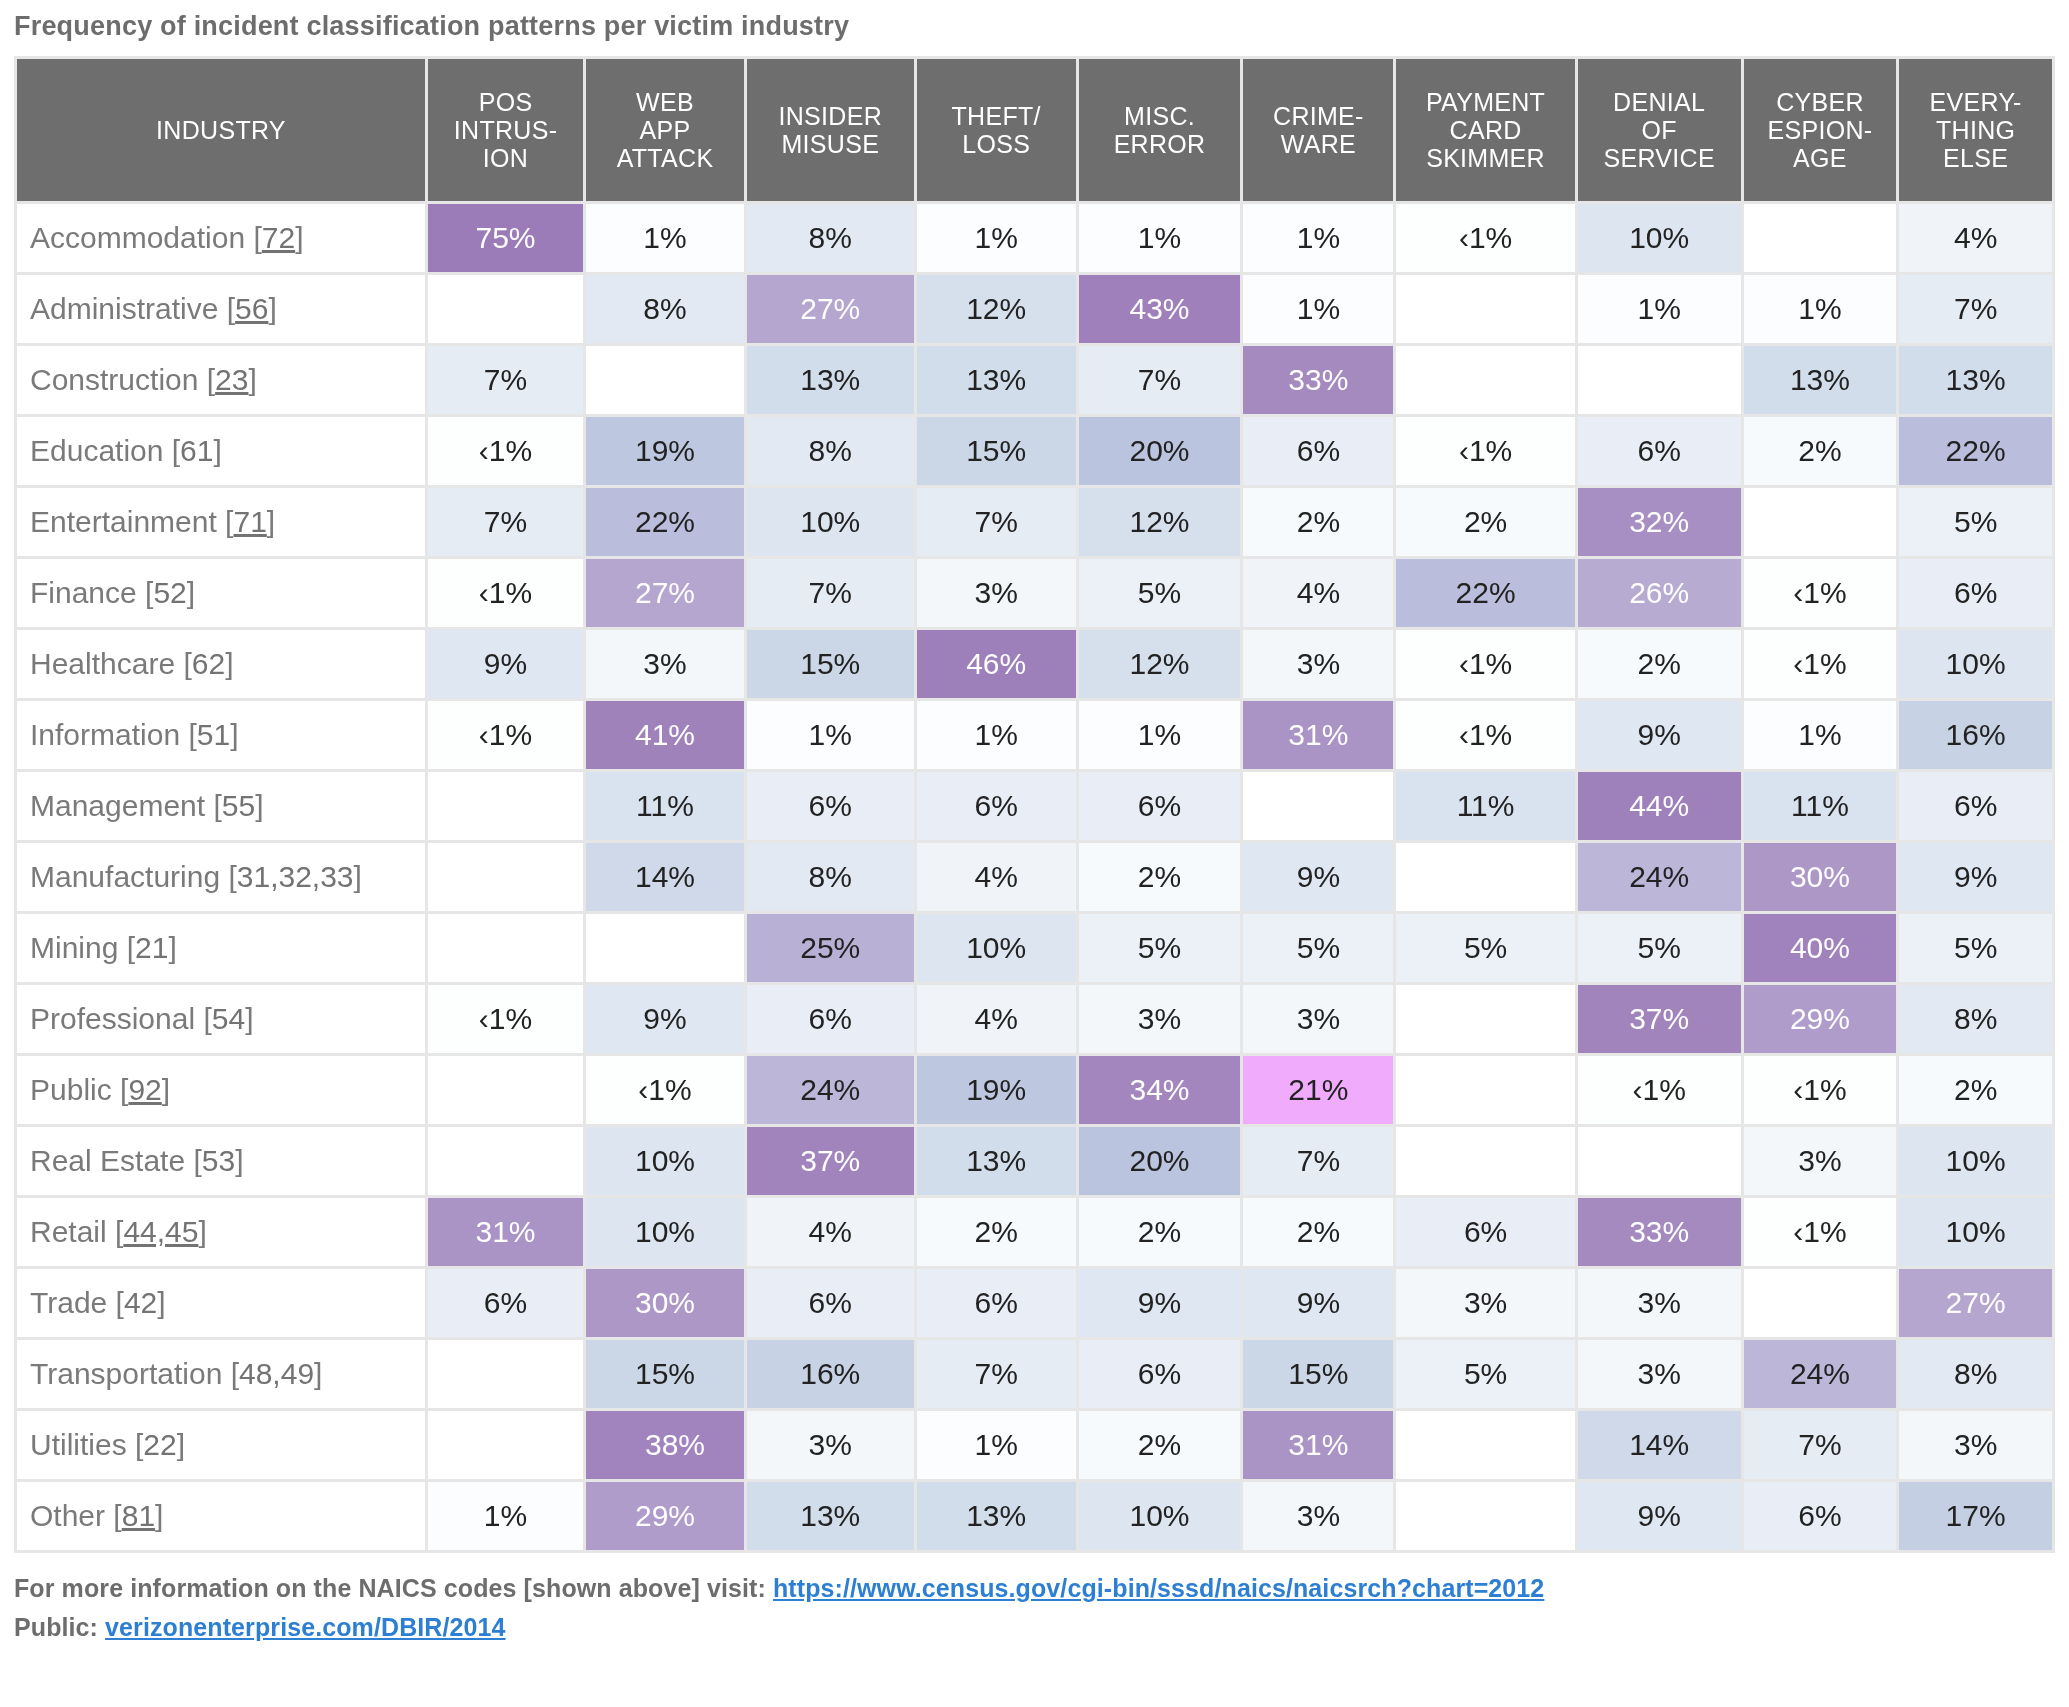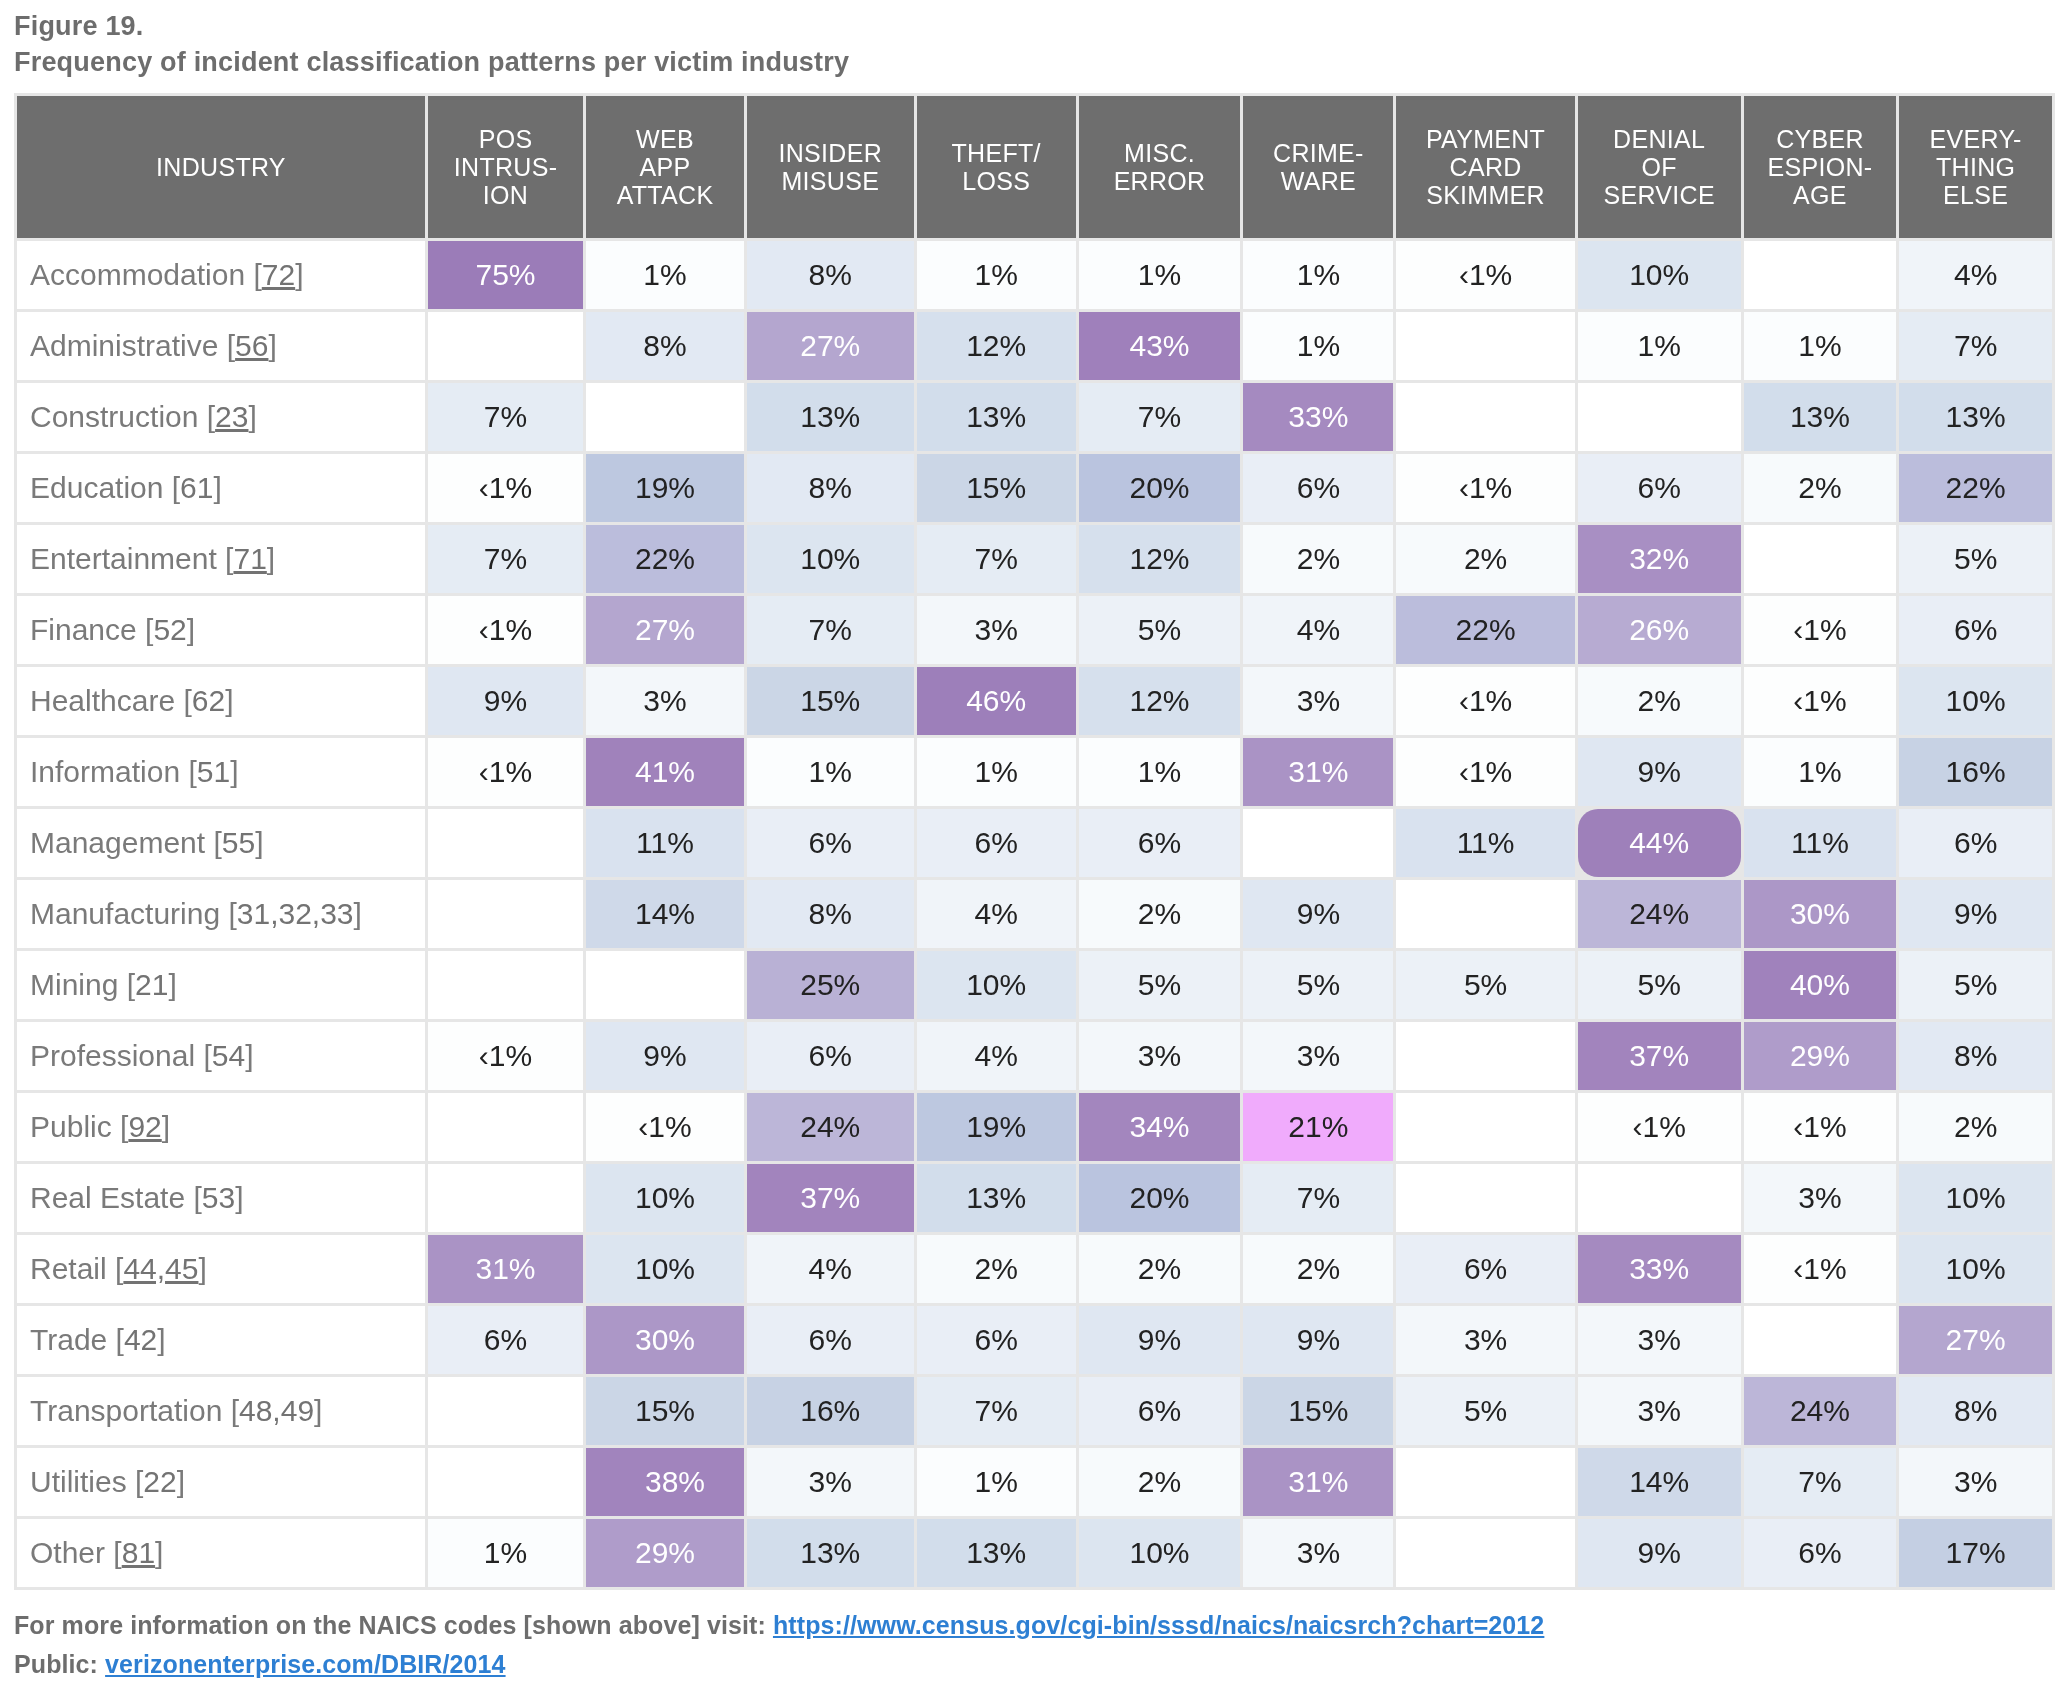--- a/index.html
+++ b/index.html
@@ -107,21 +107,20 @@
     text-decoration: underline;
     font-weight: bold;
   }
   .footer-row { white-space: nowrap; }
 </style>
 </head>
 <body>
 
 <div class="page">
 
-  <div class="fig-label">Figure 19.</div>
   <div class="fig-title">Frequency of incident classification patterns per victim industry</div>
 
   <table class="matrix">
     <colgroup>
       <col style="width:318px">
       <col style="width:121px">
       <col style="width:123px">
       <col style="width:130px">
       <col style="width:124px">
       <col style="width:126px">
@@ -291,21 +290,21 @@
         </tr>
         <tr>
           <td class="industry-cell"><span>Management</span><span class="naics"> [</span><span class="code">55</span><span class="naics">]</span></td>
           <td style="background: rgb(255, 255, 255);"></td>
           <td style="background: rgb(217, 226, 239);">11%</td>
           <td style="background: rgb(233, 238, 246);">6%</td>
           <td style="background: rgb(233, 238, 246);">6%</td>
           <td style="background: rgb(233, 238, 246);">6%</td>
           <td style="background: rgb(255, 255, 255);"></td>
           <td style="background: rgb(217, 226, 239);">11%</td>
-          <td class="dark-text" style="background: rgb(158, 128, 186); border-radius: 20px;">44%</td>
+          <td class="dark-text" style="background: rgb(158, 128, 186);">44%</td>
           <td style="background: rgb(217, 226, 239);">11%</td>
           <td style="background: rgb(233, 238, 246);">6%</td>
         </tr>
         <tr>
           <td class="industry-cell"><span>Manufacturing</span><span class="naics"> [</span><span class="code">31,32,33</span><span class="naics">]</span></td>
           <td style="background: rgb(255, 255, 255);"></td>
           <td style="background: rgb(207, 217, 233);">14%</td>
           <td style="background: rgb(226, 233, 243);">8%</td>
           <td style="background: rgb(240, 244, 249);">4%</td>
           <td style="background: rgb(247, 250, 252);">2%</td>

